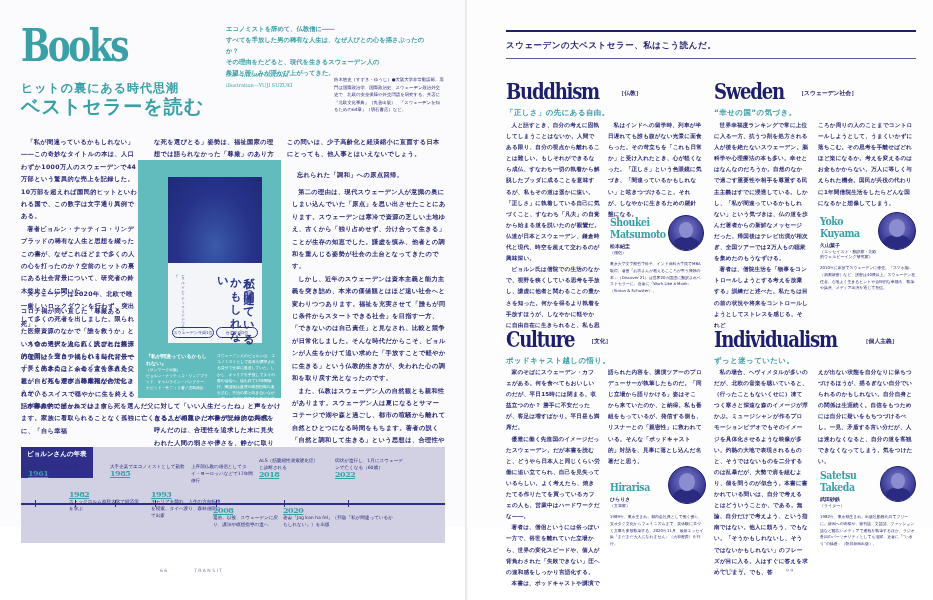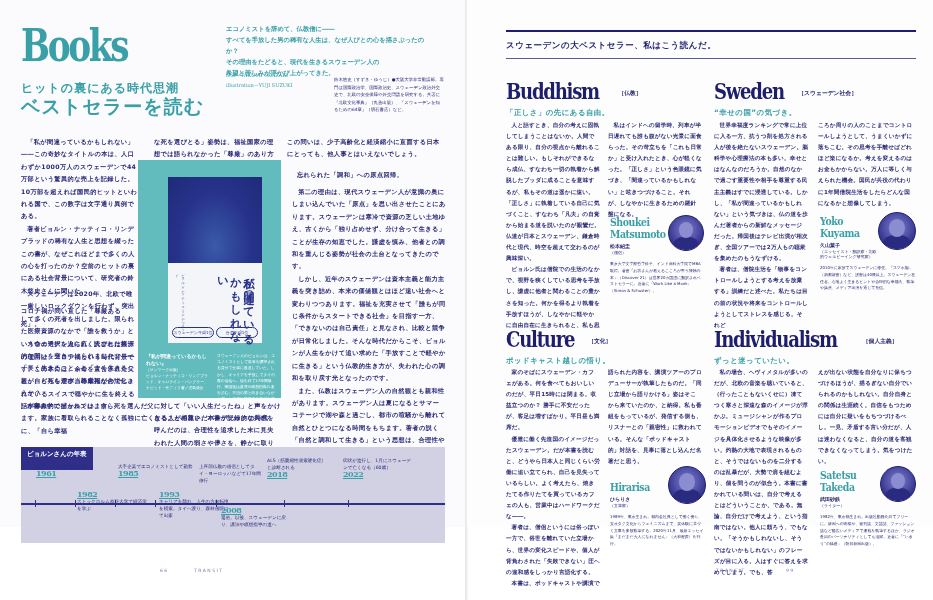--- a/index.html
+++ b/index.html
@@ -29,24 +29,24 @@
   .book-cover-top { position: absolute; left: 0; top: 0; width: 94px; height: 86px; background: radial-gradient(ellipse at 50% 80%, #3a5aa8 0%, #27338a 55%, #1f2a78 100%); }
   .book-cover-title { position: absolute; left: 48px; top: 92px; writing-mode: vertical-rl; font-family: "DejaVu Serif", serif; font-size: 11px; font-weight: bold; color: #27338a; line-height: 13px; letter-spacing: 1px; }
   .book-cover-sub { position: absolute; left: 6px; top: 94px; writing-mode: vertical-rl; font-size: 3.5px; line-height: 6px; color: #5a6aa8; height: 60px; }
   .book-badges { position: absolute; left: 4px; top: 150px; width: 86px; display: flex; gap: 2px; }
   .badge { flex: 1; border: 0.7px solid #27338a; border-radius: 8px; text-align: center; font-size: 4px; color: #27338a; padding: 2px 0; }
   .book-caption-left { position: absolute; left: 8px; top: 193px; width: 64px; color: #fff; font-size: 5px; line-height: 7px; font-weight: bold; }
   .book-caption-left .small { font-size: 3.8px; line-height: 6px; font-weight: normal; }
   .book-caption-right { position: absolute; left: 79px; top: 193px; width: 60px; color: #fff; font-size: 3.8px; line-height: 6.2px; }
 
   .timeline { position: absolute; left: 21px; top: 447px; width: 424px; height: 96px; background: #d2d1e4; }
-  .timeline-label { position: absolute; left: 0; top: 0; background: #2f2f8a; color: #fff; font-size: 6.5px; font-weight: bold; padding: 3px 6px 11px 6px; }
+  .timeline-label { position: absolute; left: 0; top: 0; background: #2f2f8a; color: #fff; font-size: 6.5px; font-weight: bold; padding: 3px 6px 19px 6px; }
   .timeline-line { position: absolute; left: 0; top: 56px; width: 424px; height: 1.5px; background: #2f2f8a; }
   .tick { position: absolute; top: 53px; width: 1px; height: 7px; background: #2f2f8a; }
-  .ev { position: absolute; font-size: 4.6px; line-height: 7px; color: #2a2a7a; width: 80px; margin-left: 8px; }
+  .ev { position: absolute; font-size: 4.6px; line-height: 7px; color: #2a2a7a; width: 80px; }
   .yr { font-family: "DejaVu Serif", serif; font-size: 8px; font-weight: bold; color: #3aa0a8; text-decoration: underline; letter-spacing: -0.5px; display: block; }
 
   .folio { position: absolute; top: 568px; font-size: 4.5px; color: #7a7aa8; letter-spacing: 1.5px; }
 
   .r-rule-top { position: absolute; left: 506px; top: 30px; width: 410px; height: 1.5px; background: #1e1e6e; }
   .r-rule-bot { position: absolute; left: 506px; top: 58px; width: 410px; height: 1px; background: #5a5a9a; }
   .r-heading { position: absolute; left: 506px; top: 40px; font-size: 8.5px; font-weight: bold; color: #1e1e6e; letter-spacing: 0.5px; text-align: center; }
 
   .sec { position: absolute; }
   .sec-title { font-family: "DejaVu Serif", serif; font-weight: bold; font-size: 22px; color: #1e1e6e; letter-spacing: -1.5px; transform: scaleX(0.82); transform-origin: left; display: inline-block; line-height: 1; }
@@ -165,20 +165,24 @@
       <span>上座部仏教の僧侶としてタイ・ヨーロッパなどで17年間修行</span>
     </div>
     <div class="ev" style="left:192px; top:60px; width:70px;">
       <span class="yr">2008</span>
       <span>還俗。以後、スウェーデンに戻り、講演や瞑想指導の道へ</span>
     </div>
     <div class="ev" style="left:238px; top:10px; width:62px;">
       <span>ALS（筋萎縮性側索硬化症）と診断される</span>
       <span class="yr">2018</span>
     </div>
+    <div class="ev" style="left:262px; top:60px; width:110px;">
+      <span class="yr">2020</span>
+      <span>著書『Jag kan ha fel』（邦題『私が間違っているかもしれない』）を出版</span>
+    </div>
     <div class="ev" style="left:314px; top:10px; width:72px;">
       <span>病状が進行し、1月にスウェーデンで亡くなる（60歳）</span>
       <span class="yr">2022</span>
     </div>
   </div>
 
   <div class="folio" style="left:160px;">66</div>
   <div class="folio" style="left:194px;">TRANSIT</div>
 </div>
 

